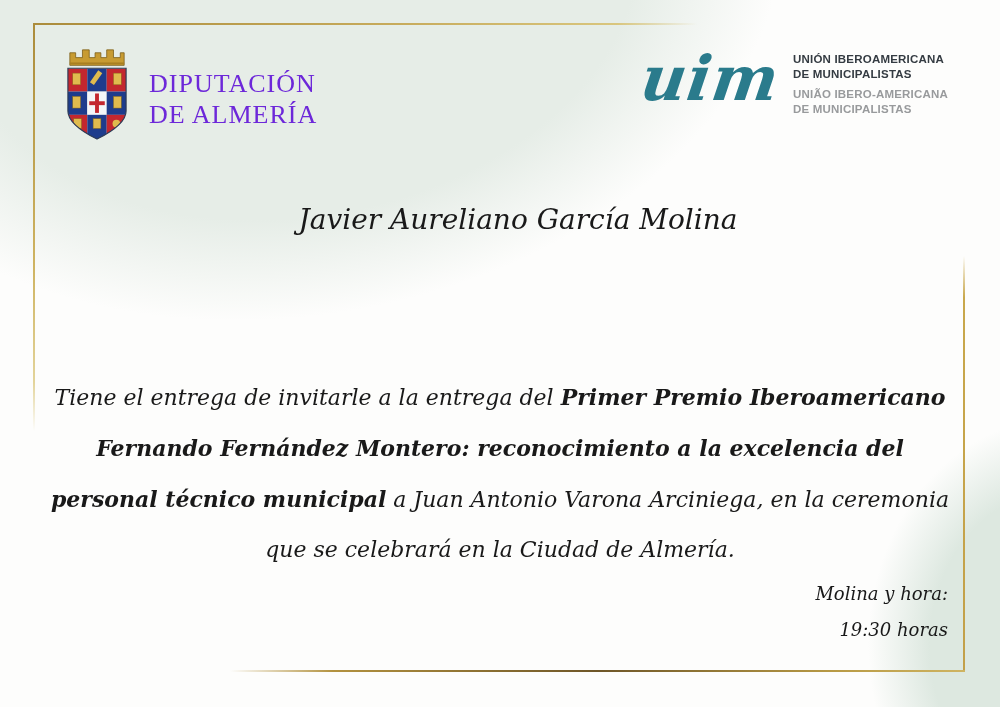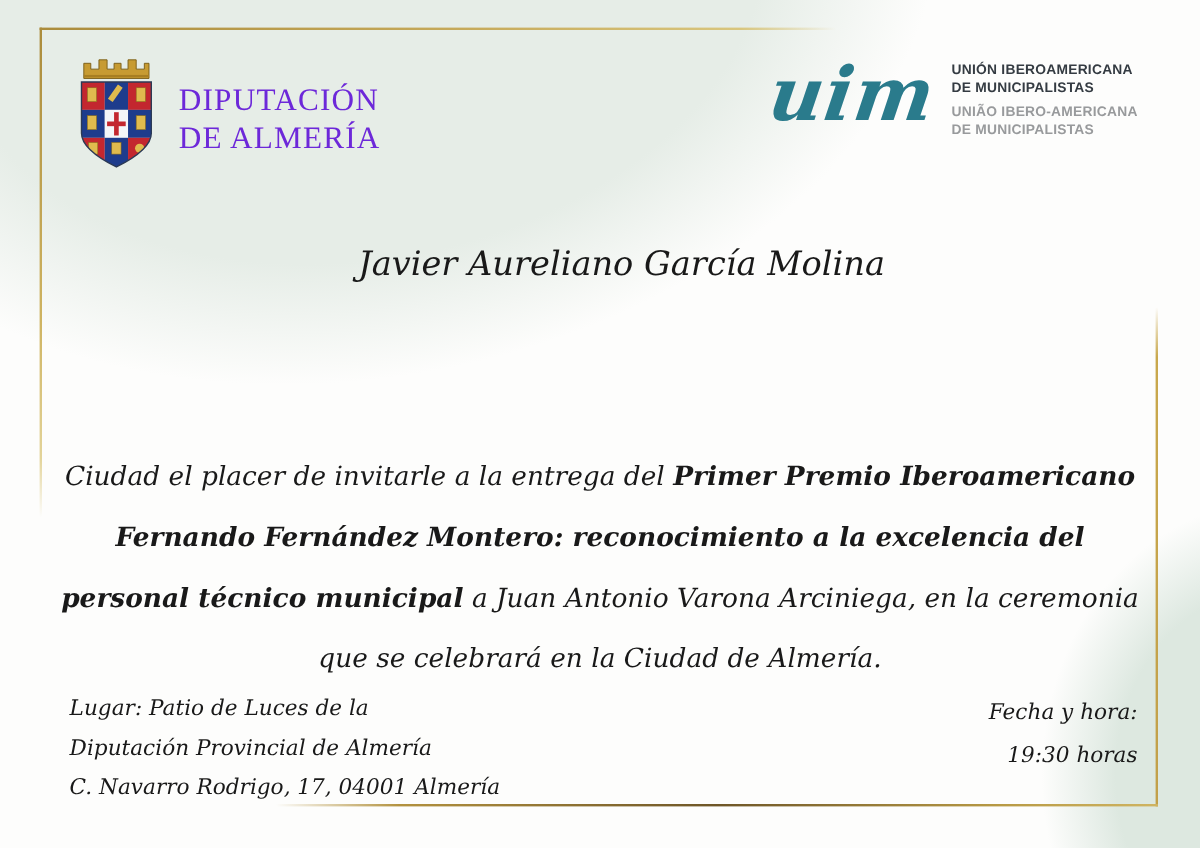--- a/index.html
+++ b/index.html
@@ -174,26 +174,21 @@
         <div>UNIÃO IBERO-AMERICANA</div>
         <div>DE MUNICIPALISTAS</div>
       </div>
     </div>
   </div>
 
   <div class="host-block script">
     <div class="host-name">Javier Aureliano García Molina</div>
   </div>
 
-  <p class="invitation-text script"><span>Ciudad el placer de invitarle a la entrega del </span><span class="em">Primer Premio Iberoamericano Fernando Fernández Montero: reconocimiento a la excelencia del personal técnico municipal</span><span> a Juan Antonio Varona Arciniega, en la ceremonia que se celebrará en la Ciudad de Almería.</span></p>
+  <p class="invitation-text script"><span>Tiene el entrega de invitarle a la entrega del </span><span class="em">Primer Premio Iberoamericano Fernando Fernández Montero: reconocimiento a la excelencia del personal técnico municipal</span><span> a Juan Antonio Varona Arciniega, en la ceremonia que se celebrará en la Ciudad de Almería.</span></p>
 
-  <div class="footer-left script">
-    <div>Lugar: Patio de Luces de la</div>
-    <div>Diputación Provincial de Almería</div>
-    <div>C. Navarro Rodrigo, 17, 04001 Almería</div>
-  </div>
 
   <div class="footer-right script">
-    <div>Fecha y hora:</div>
+    <div>Molina y hora:</div>
     <div>19:30 horas</div>
   </div>
 
 </div>
 
 </body></html>

